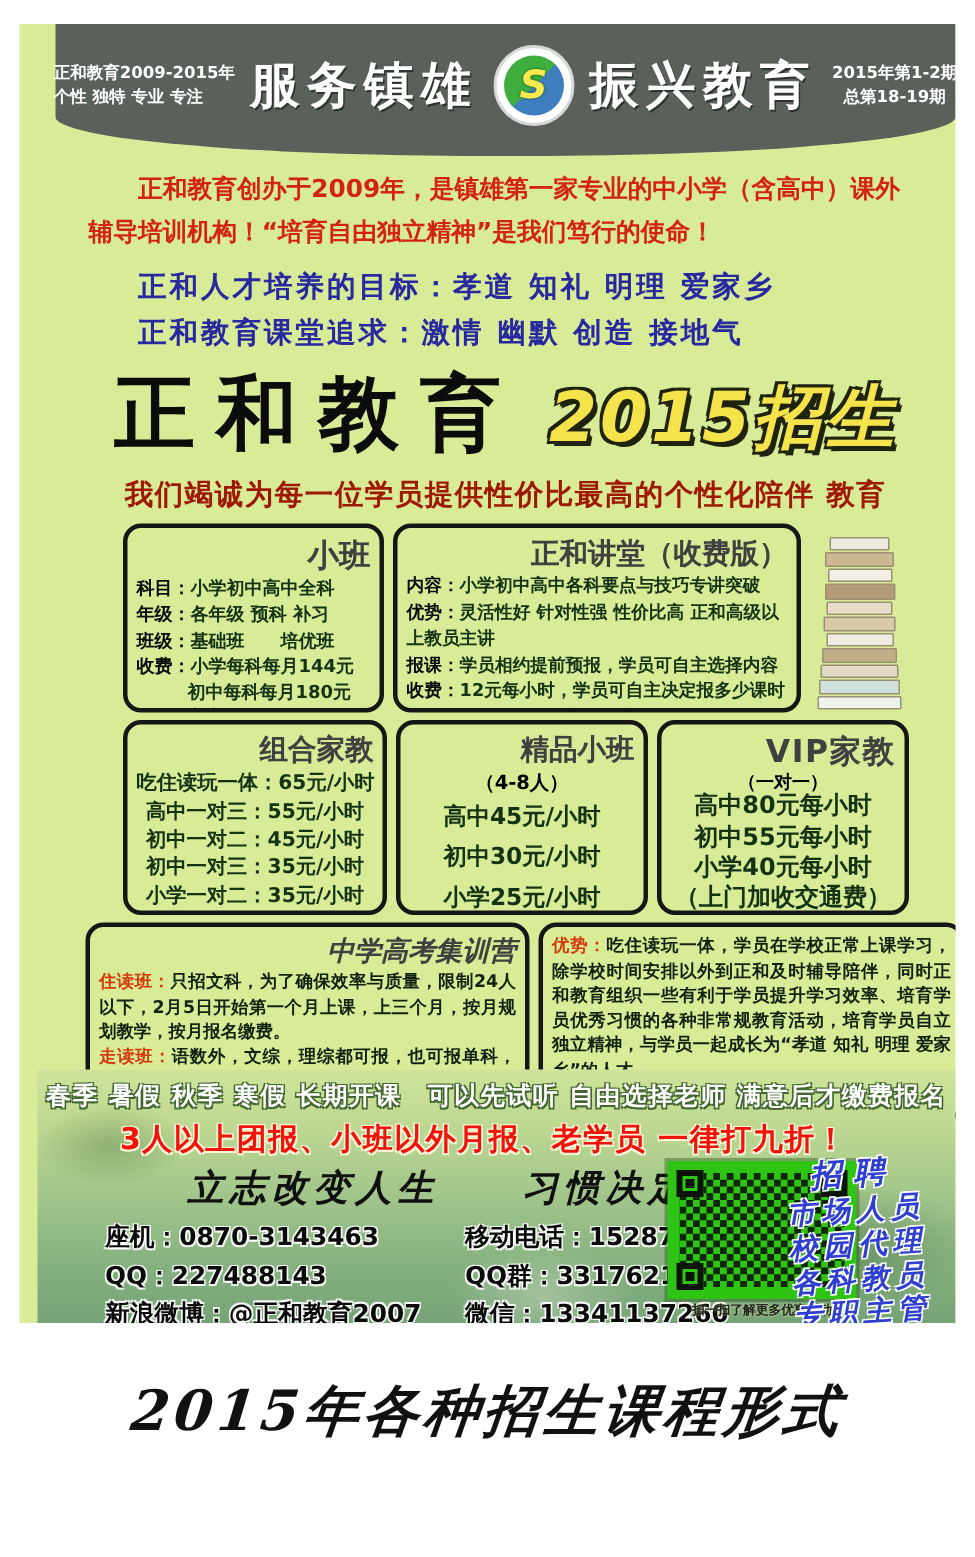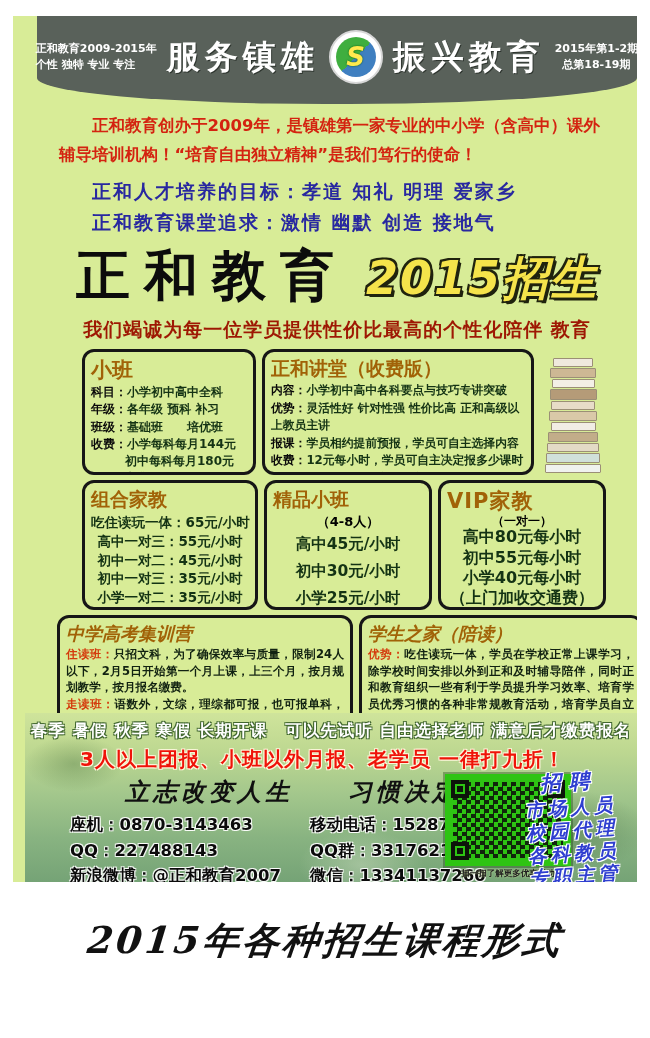--- a/index.html
+++ b/index.html
@@ -53,21 +53,21 @@
   .slogan {
     margin-top:4px; text-align:center; color:#9e1803; font-weight:900; font-size:19px;
     letter-spacing:1px; font-family:"DejaVu Serif","Liberation Serif",serif; white-space:nowrap;
   }
   
   .box { border:3px solid #161616; border-radius:12px; padding:4px 6px; overflow:hidden; }
   .row { display:flex; gap:6px; }
   .row-12 { margin:6px 0 0 45px; width:524px; }
   .row-2  { margin:5px 0 0 45px; width:524px; }
   .row-3  { margin:5px 0 0 20px; width:586px; }
-  .box-title { text-align:left; font-weight:900; color:#a16207; }
+  .box-title { text-align:right; font-weight:900; color:#404040; }
   .kv { font-size:12.5px; font-weight:bold; color:#143314; line-height:1.5; }
   .kv .k { color:#0a0a0a; font-weight:900; }
   .box-footer { text-align:center; font-weight:900; font-size:14.5px; color:#0b0b0b; margin-top:1px; }
   .b-xiaoban { width:174px; height:126px; }
   .b-xiaoban .box-title { font-size:21px; }
   .b-xiaoban .kv { font-size:12px; line-height:1.42; }
   .b-jiangtang { flex:1; height:126px; }
   .b-jiangtang .box-title { font-size:19px; }
   .b-jiangtang .kv { font-size:11.8px; line-height:1.48; }
   .b-books { width:66px; height:126px; border:none; display:flex; flex-direction:column;
@@ -259,21 +259,20 @@
 
   <div class="row row-3">
     <div class="box b-camp">
       <div class="box-title">中学高考集训营</div>
       <div class="para"><span class="plabel">住读班：</span><span>只招文科，为了确保效率与质量，限制24人以下，2月5日开始第一个月上课，上三个月，按月规划教学，按月报名缴费。</span></div>
       <div class="para"><span class="plabel">走读班：</span><span>语数外，文综，理综都可报，也可报单科，在早上、中午、下午、晚上、周末上课，按月规划教学，按月报名缴费。</span></div>
       <div class="box-footer">为学员实现大学梦创造条件</div>
     </div>
 
     <div class="box b-home">
-      <div class="box-title">学生之家（陪读）</div>
       <div class="para"><span class="plabel">优势：</span><span>吃住读玩一体，学员在学校正常上课学习，除学校时间安排以外到正和及时辅导陪伴，同时正和教育组织一些有利于学员提升学习效率、培育学员优秀习惯的各种非常规教育活动，培育学员自立独立精神，与学员一起成长为“孝道 知礼 明理 爱家乡”的人才。</span></div>
       <div class="para"><span class="plabel">要求：</span><span>小学初中高中各年级各科学生都可报名入住正和学生之家享受全方位贴心陪读。</span></div>
 
     </div>
   </div>
 
   <div class="bottom-zone">
     <div class="seasons">春季 暑假 秋季 寒假 长期开课　可以先试听 自由选择老师 满意后才缴费报名</div>
     <div class="discount">3人以上团报、小班以外月报、老学员 一律打九折！</div>
     <div class="motto">

